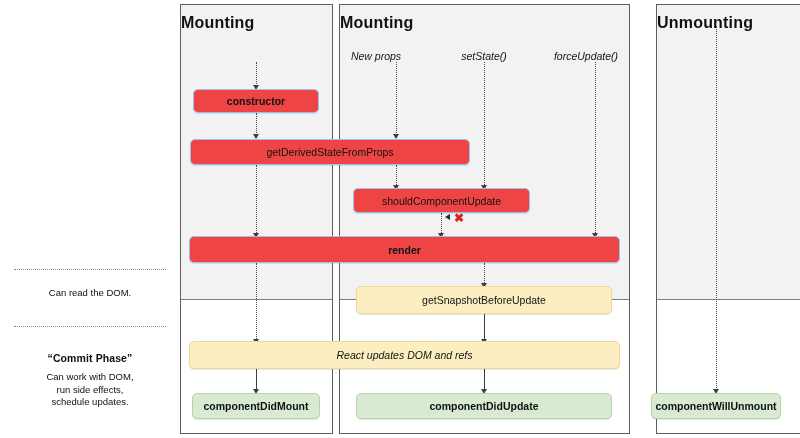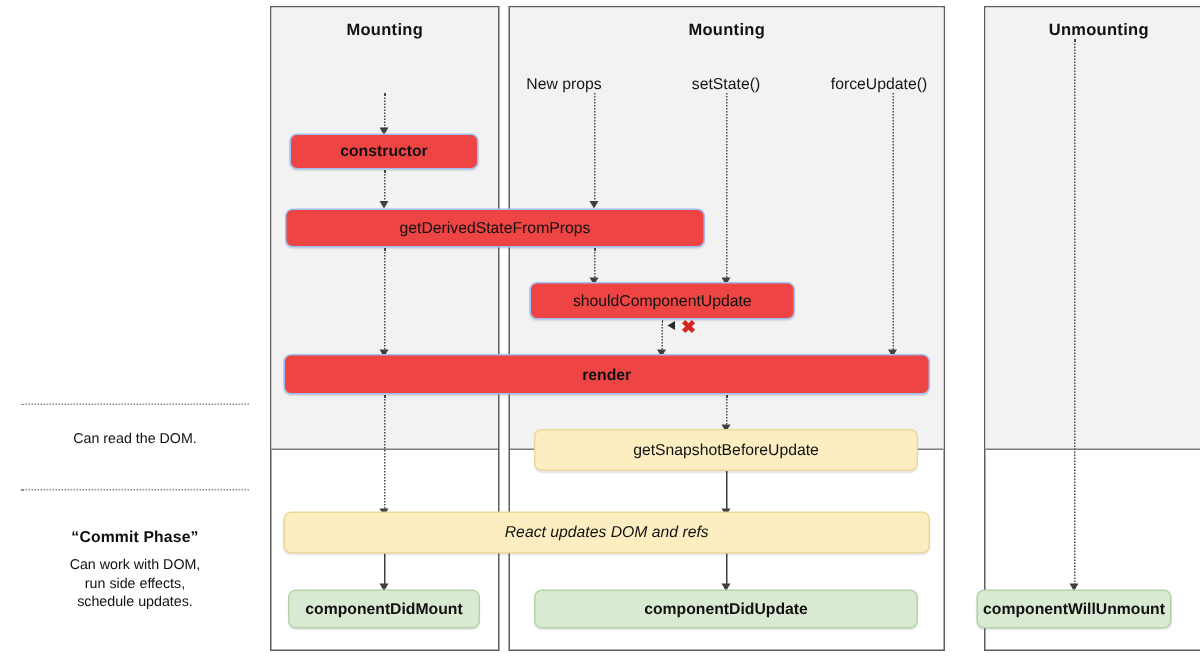--- a/index.html
+++ b/index.html
@@ -52,31 +52,31 @@
   .col-top {            
     position: absolute;
     background: #f2f2f2;
     border-bottom: 1px solid #7d7d7d;
     left: 0; top: 0;
     width: 100%;
   }
   .col-head {
     position: absolute;
     top: 9px; left: 0; width: 100%;
-    text-align: center;
-    font-size: 11px;
+    font-size: 16px;
     font-weight: bold;
     color: #111;
     letter-spacing: .2px;
   }
 
   
   .trigger {
     position: absolute;
     font-size: 10.5px;
+    font-style: italic;
     color: #151515;
     text-align: right;
     white-space: nowrap;
     transform: translateX(-50%);
   }
 
   
   .lbox {
     position: absolute;
     border-radius: 5px;

